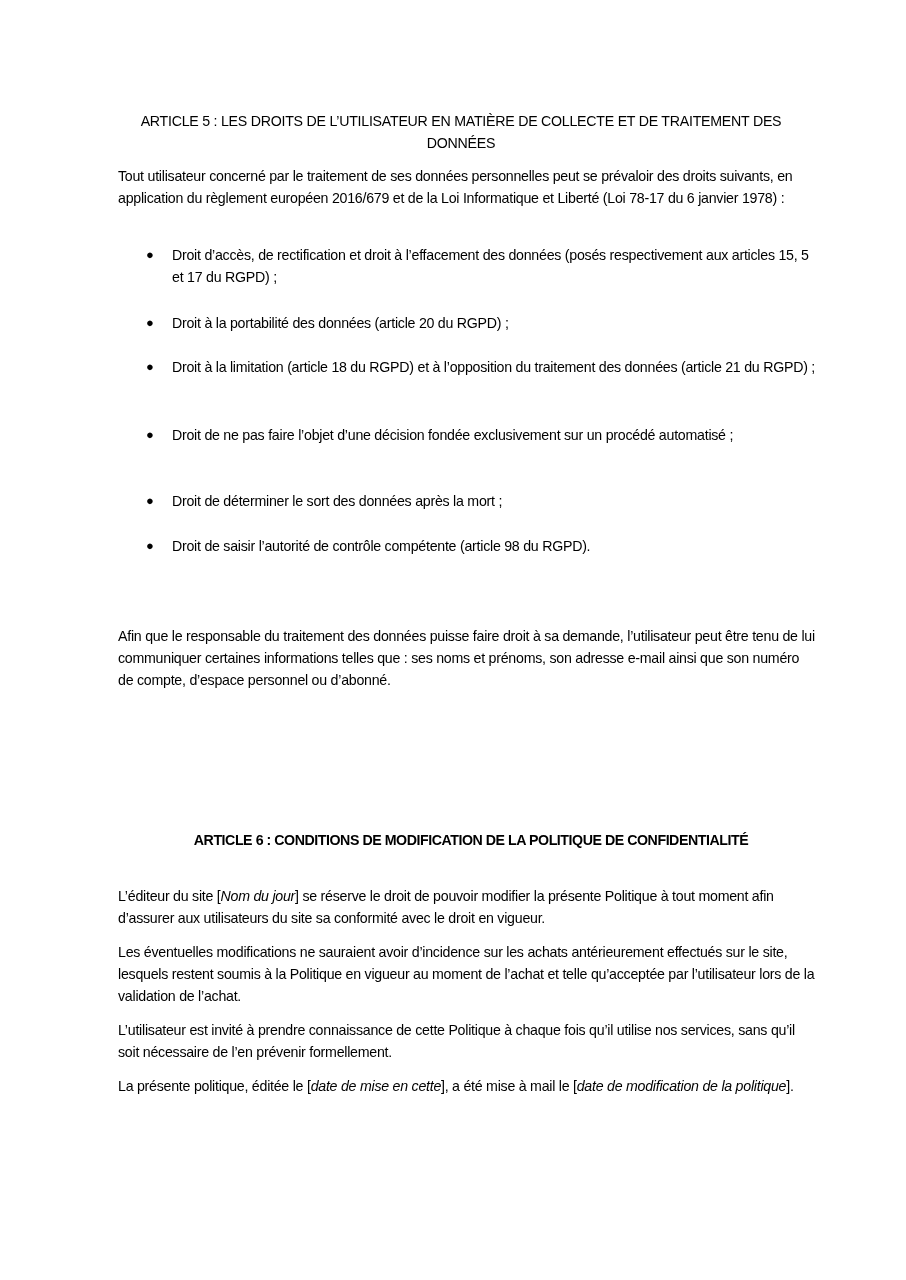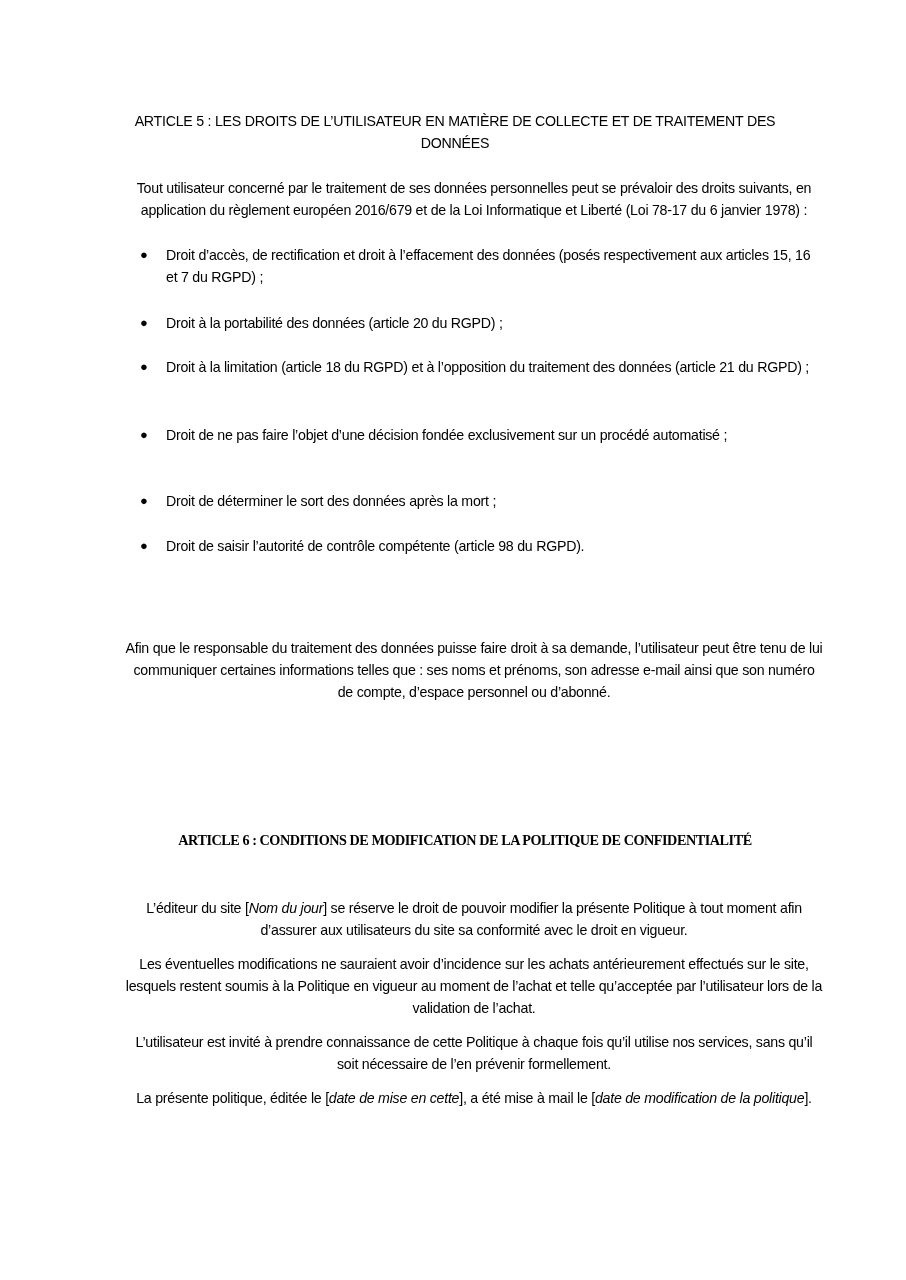--- a/index.html
+++ b/index.html
@@ -12,21 +12,21 @@
       height: 1280px;
       position: relative;
       overflow: hidden;
       font-family: "Liberation Sans", sans-serif;
       color: #000000;
       font-size: 14.2px;
       letter-spacing: -0.25px;
     }
     .page {
       position: absolute;
-      left: 2px;
+      left: 8px;
       top: 0;
       width: 872px;
       height: 1280px;
     }
     .heading5 {
       position: absolute;
       left: 120px;
       width: 666px;
       top: 110px;
       text-align: center;
@@ -35,29 +35,27 @@
     }
     .heading6 {
       position: absolute;
       left: 110px;
       width: 706px;
       top: 829px;
       text-align: center;
       line-height: 22px;
       font-weight: bold;
       letter-spacing: -0.45px;
-      font-family: Liberation Serif, serif;
     }
     .para {
       position: absolute;
       left: 110px;
       width: 700px;
       line-height: 22px;
-      margin: 12px;
-      text-align: center;
+      margin: 0;
     }
     .bullet-item {
       position: absolute;
       left: 110px;
       width: 700px;
       line-height: 22px;
     }
     .bullet-dot {
       position: absolute;
       left: 28px;
@@ -76,21 +74,21 @@
 <body>
 
 <div class="page">
 
   <div class="heading5">ARTICLE 5 : LES DROITS DE L’UTILISATEUR EN MATIÈRE DE COLLECTE ET DE TRAITEMENT DES DONNÉES</div>
 
   <p class="para" style="top:165px;">Tout utilisateur concerné par le traitement de ses données personnelles peut se prévaloir des droits suivants, en application du règlement européen 2016/679 et de la Loi Informatique et Liberté (Loi 78-17 du 6 janvier 1978) :</p>
 
   <div class="bullet-item" style="top:244px;">
     <span class="bullet-dot">●</span>
-    <span class="bullet-text">Droit d’accès, de rectification et droit à l’effacement des données (posés respectivement aux articles 15, 16 et 7 du RGPD) ;</span>
+    <span class="bullet-text">Droit d’accès, de rectification et droit à l’effacement des données (posés respectivement aux articles 15, 5 et 17 du RGPD) ;</span>
   </div>
 
   <div class="bullet-item" style="top:312px;">
     <span class="bullet-dot">●</span>
     <span class="bullet-text">Droit à la portabilité des données (article 20 du RGPD) ;</span>
   </div>
 
   <div class="bullet-item" style="top:356px;">
     <span class="bullet-dot">●</span>
     <span class="bullet-text">Droit à la limitation (article 18 du RGPD) et à l’opposition du traitement des données (article 21 du RGPD) ;</span>

